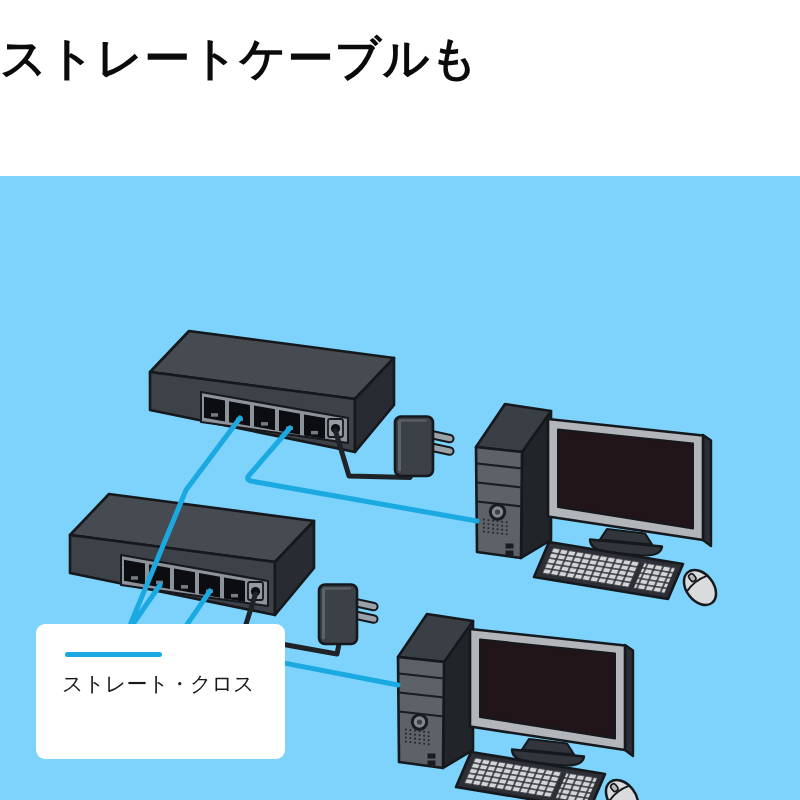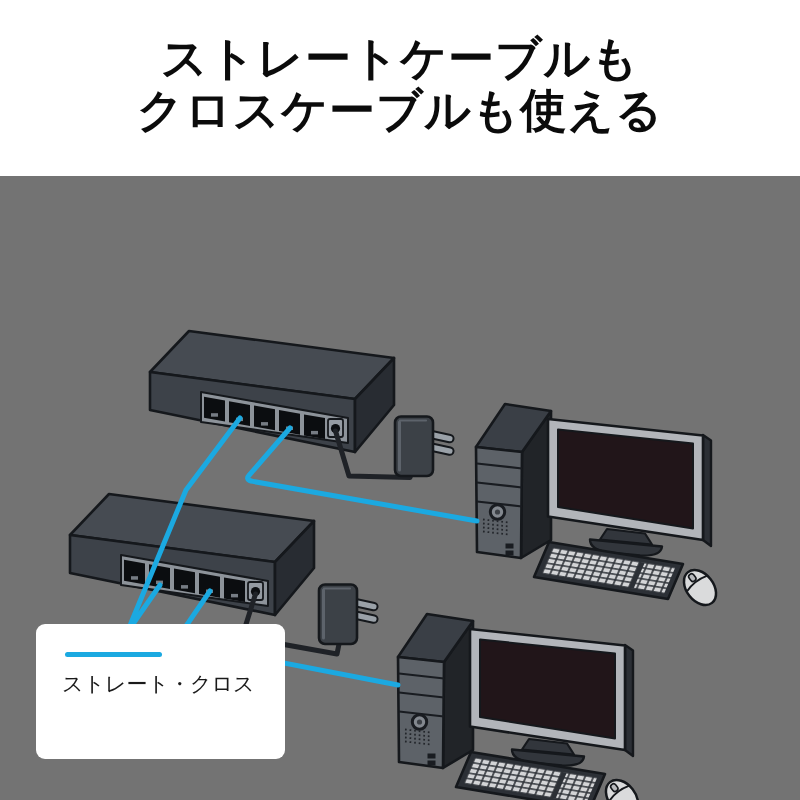--- a/index.html
+++ b/index.html
@@ -1,36 +1,35 @@
 <!DOCTYPE html>
 <html><head>
 <meta charset="utf-8">
 <style>
   html,body{margin:0;padding:0;background:#ffffff;}
   .stage{position:relative;width:800px;height:800px;overflow:hidden;background:#ffffff;
          font-family:"Liberation Sans","DejaVu Sans",sans-serif;}
-  .title{position:absolute;top:32px;left:0;width:800px;text-align:center;
+  .title{position:absolute;top:32px;left:0;width:800px;
          font-size:46px;line-height:52px;font-weight:700;color:#0b0b0b;letter-spacing:1px;}
-  .scene{position:absolute;top:176px;left:0;width:800px;height:624px;background:#737373;}
+  .scene{position:absolute;top:176px;left:0;width:800px;height:624px;background:#7dd3fc;}
   .art{position:absolute;top:0;left:0;}
   .legend{position:absolute;left:36px;top:448px;width:249px;height:135px;
           background:#ffffff;border-radius:9px;}
   .legend-swatch{position:absolute;left:29px;top:28px;width:97px;height:5px;
           background:#1ba9e1;border-radius:3px;}
   .legend-text{position:absolute;left:26px;top:44px;font-size:21px;line-height:32px;
           font-weight:500;color:#1a1a1a;}
 </style>
 </head>
 <body>
 
 <div class="stage">
 
   <div class="title">
     <div>ストレートケーブルも</div>
-    <div>クロスケーブルも使える</div>
   </div>
 
   <div class="scene">
 
     <svg class="art" width="800" height="800" viewBox="0 176 800 624">
       <defs>
         <pattern id="keys" width="1" height="1" patternUnits="userSpaceOnUse" patternTransform="matrix(7.89,1.30,-2.21,5.16,553,459.6)">
           <rect x="0.1" y="0.12" width="0.8" height="0.74" fill="#d4d5d7"></rect>
         </pattern>
 

